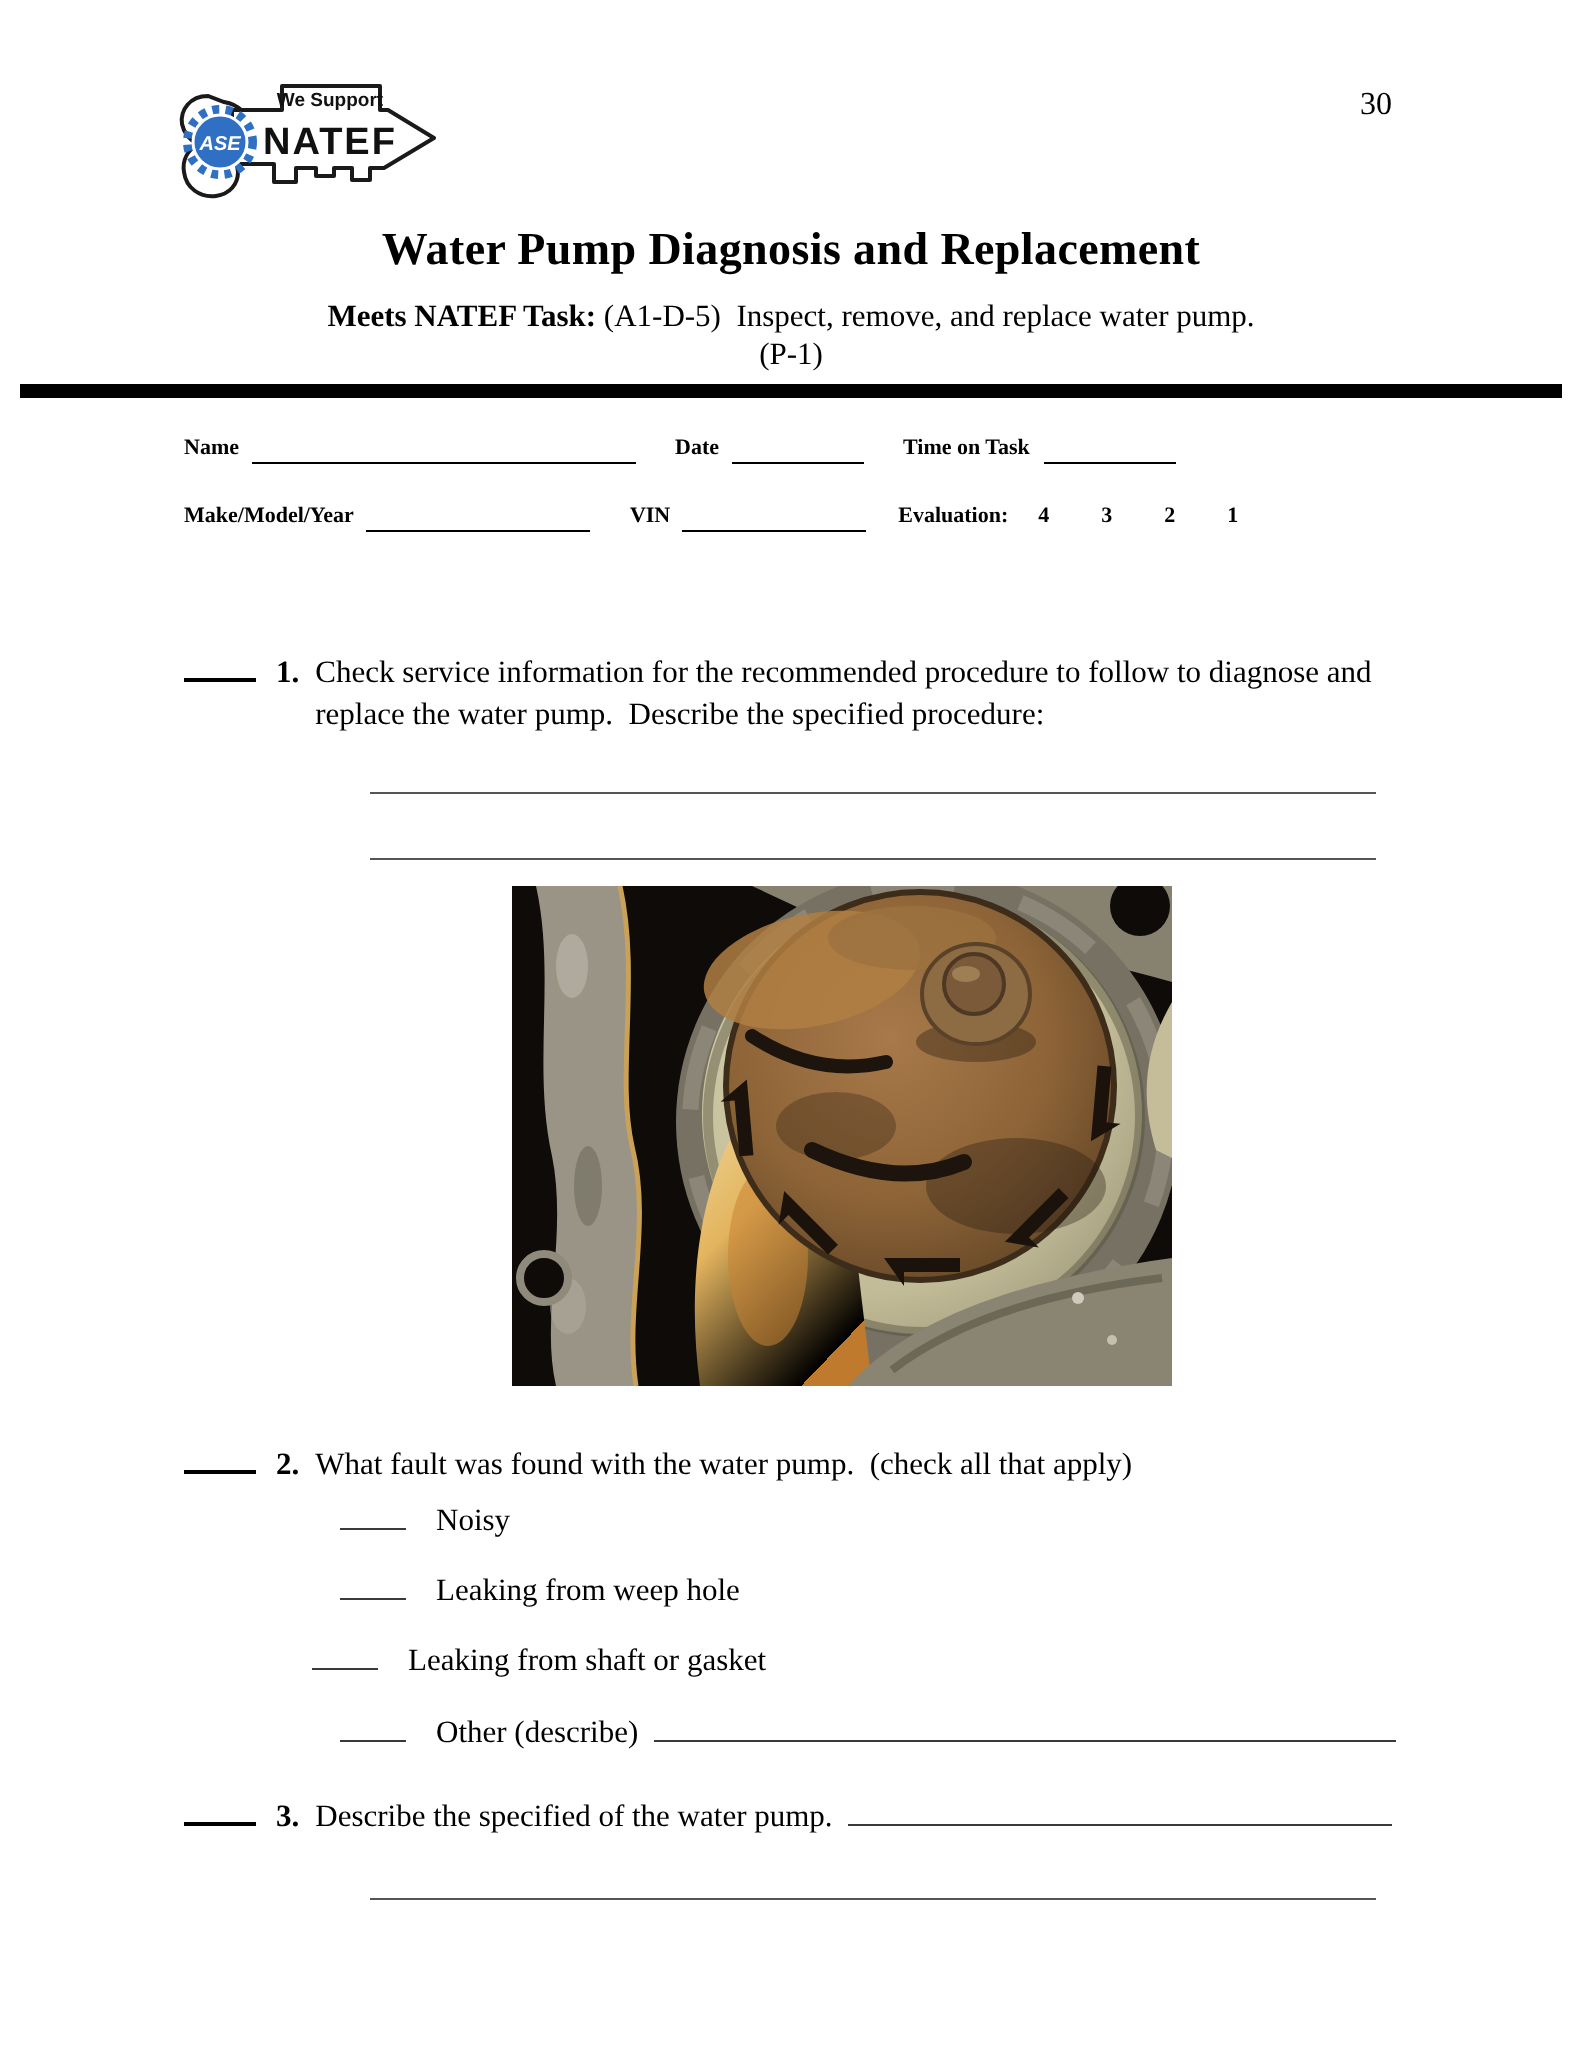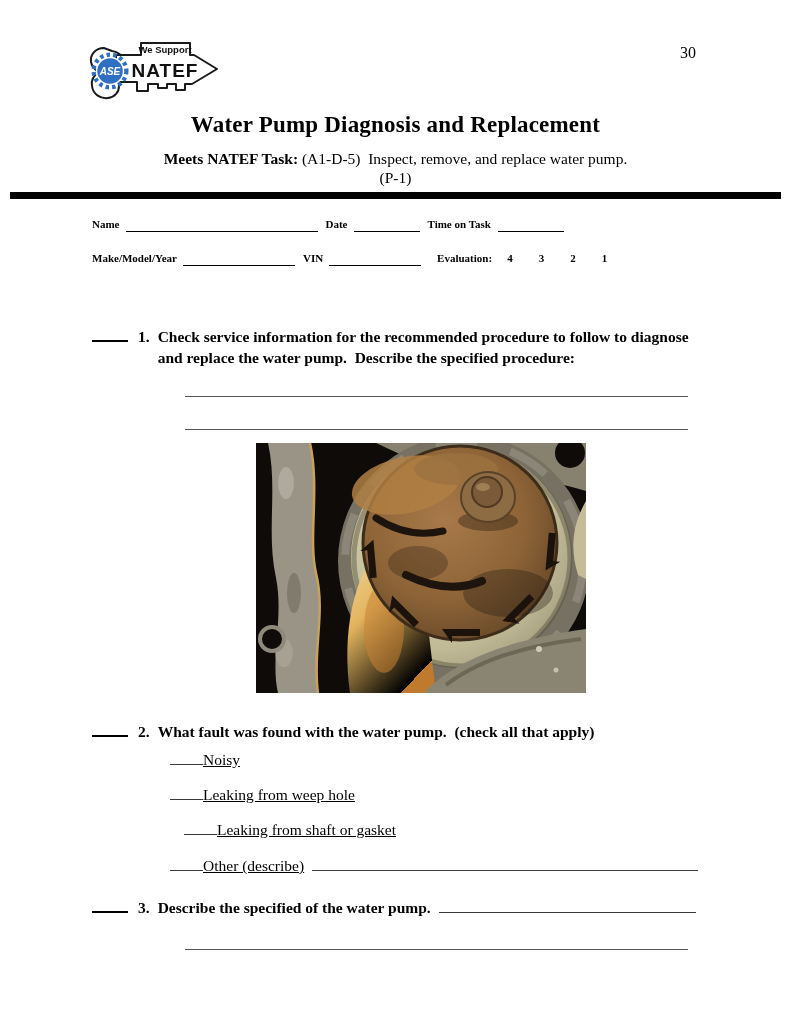--- a/index.html
+++ b/index.html
@@ -20,42 +20,42 @@
   .rule{left:10px;top:192px;width:771px;height:7px;background:#000;}
   .formrow{display:flex;align-items:flex-start;font-size:11px;font-weight:bold;}
   .row1{left:92px;top:218px;width:560px;}
   .row2{left:92px;top:252px;width:608px;}
   .u{display:inline-block;border-bottom:1.6px solid #000;height:13px;}
   .u-name{width:192px;margin-left:6px;}
   .u-date{width:66px;margin-left:6px;}
   .u-time{width:66px;margin-left:7px;}
   .u-veh{width:112px;margin-left:6px;}
   .u-vin{width:92px;margin-left:6px;}
-  .gap12{margin-left:8px;}
+  .gap12{margin-left:20px;}
   .gap16{margin-left:16px;}
   .evalnums{display:flex;gap:26px;margin-left:15px;font-weight:bold;}
   .q{display:flex;align-items:baseline;font-size:15.5px;}
   .qblank{display:inline-block;width:36px;border-bottom:2px solid #000;height:13px;flex:none;}
   .qnum{font-weight:bold;margin-left:10px;flex:none;}
-  .qtext{margin-left:8px;white-space:pre-wrap;font-weight:bold;}
+  .qtext{margin-left:8px;white-space:pre-wrap;}
   .q1{left:92px;top:326px;width:606px;}
   .q1 .qtext{width:548px;line-height:21px;}
   .q2{left:92px;top:722px;width:606px;}
   .q3{left:92px;top:898px;width:604px;}
   .fill{flex:1;border-bottom:1.5px solid #3a3a3a;height:13px;margin-left:8px;min-width:40px;}
   .ansline{height:0;border-top:1.5px solid #555;}
   .l1{left:185px;top:396px;width:503px;}
   .l2{left:185px;top:429px;width:503px;}
   .l3{left:185px;top:949px;width:503px;}
   .opt{display:flex;align-items:baseline;font-size:15.5px;}
   .optblank{display:inline-block;width:33px;border-bottom:1.5px solid #3a3a3a;height:13px;flex:none;}
-  .optlabel{white-space:pre-wrap;text-decoration:underline;}
+  .optlabel{margin-left:15px;white-space:pre-wrap;}
   .o1{left:170px;top:751px;}
   .o2{left:170px;top:786px;}
-  .o3{left:184px;top:821px;}
+  .o3{left:156px;top:821px;}
   .o4{left:170px;top:857px;width:528px;}
   .u-other{flex:1;border-bottom:1.5px solid #3a3a3a;height:13px;margin-left:8px;}
   .photo{left:256px;top:443px;width:330px;height:250px;}
   .photo svg{display:block;}
 </style>
 </head>
 <body>
 
 <div class="page">
 

